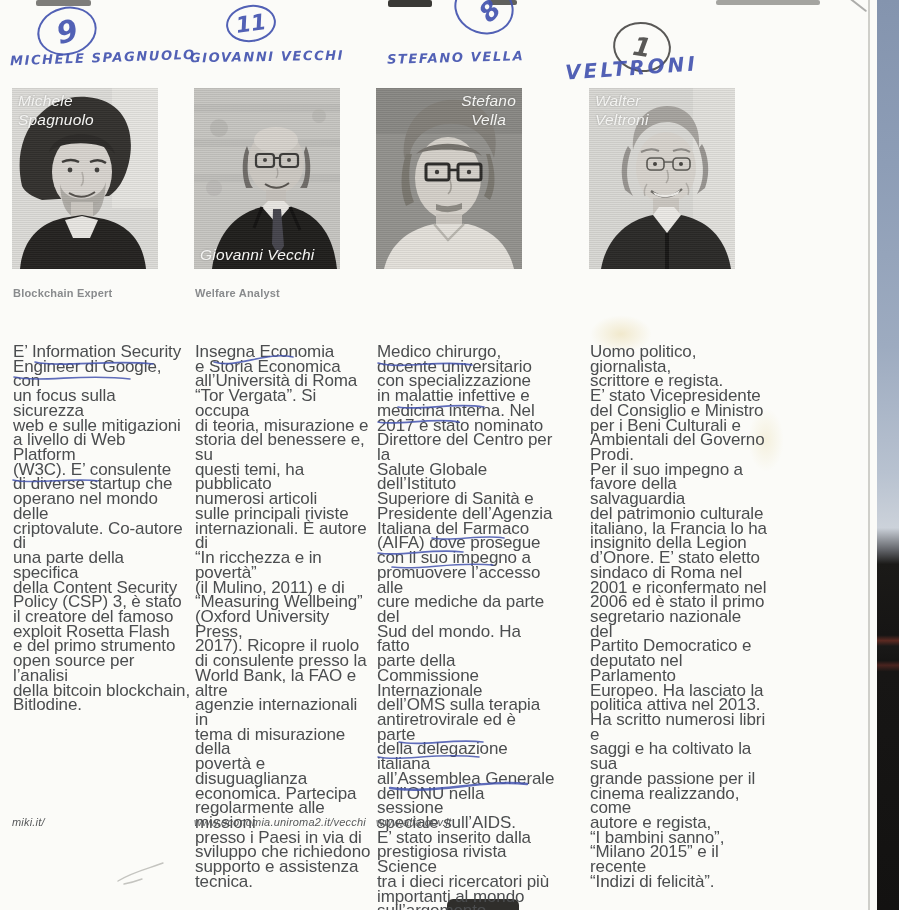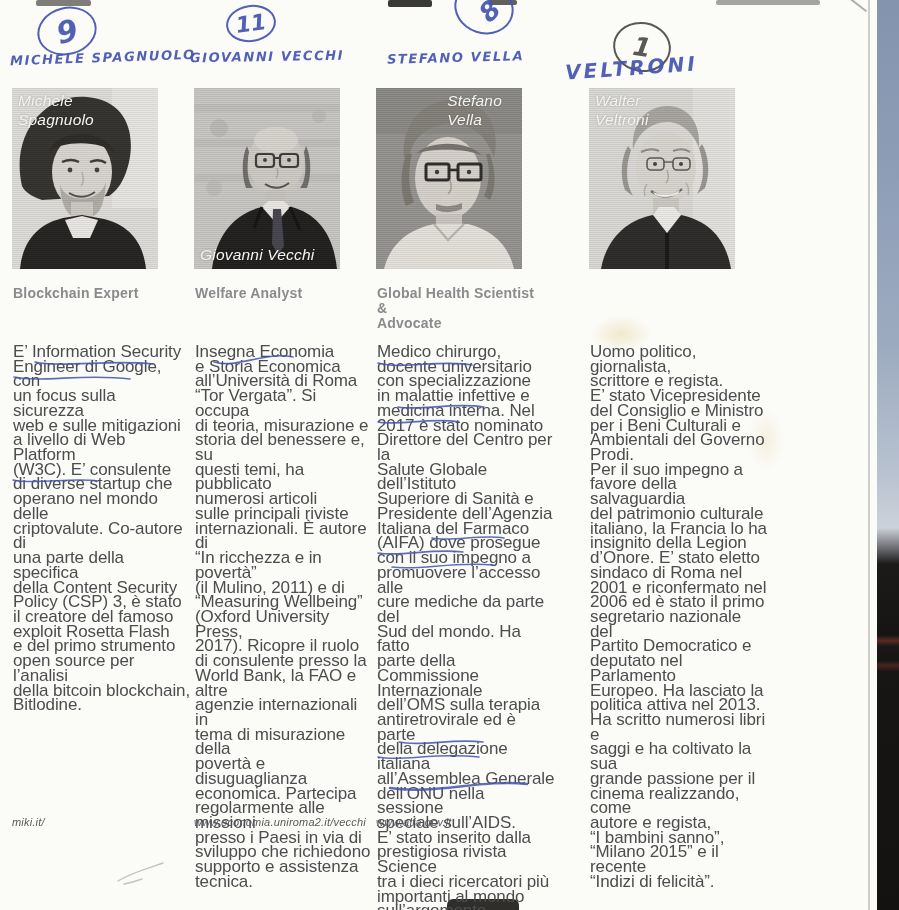--- a/index.html
+++ b/index.html
@@ -14,24 +14,24 @@
   .col1{left:12px;} .col2{left:194px;} .col3{left:376px;} .col4{left:557px;margin-left:32px;}
 
   .photo{position:relative;width:146px;height:181px;overflow:hidden;background:#d8d8d5;}
   .photo svg{position:absolute;inset:0;}
   .scanlines{position:absolute;inset:0;pointer-events:none;
     background:repeating-linear-gradient(0deg, rgba(20,20,20,.07) 0 1px, rgba(255,255,255,.04) 1px 2px);}
   .photo-name{position:absolute;font-style:italic;font-size:15.5px;line-height:19px;
     color:#f4f4f2;white-space:pre-line;letter-spacing:.2px;text-shadow:0 0 2px rgba(0,0,0,.25);}
   .pn-tl{top:3px;left:6px;}
   .pn-bl{bottom:5px;left:6px;}
-  .pn-tr{top:3px;right:20px;text-align:left;}
+  .pn-tr{top:3px;right:6px;text-align:center;}
 
   .role{position:absolute;top:198px;left:1px;width:170px;
-    font-size:14px;font-weight:bold;color:#898b8d;line-height:15px;white-space:pre-line;letter-spacing:.2px;}
+    font-size:11px;font-weight:bold;color:#898b8d;line-height:15px;white-space:pre-line;letter-spacing:.2px;}
   .bio{position:absolute;top:257px;left:1px;width:178px;
     font-size:17px;line-height:14.72px;color:#4b4d4f;white-space:pre-line;letter-spacing:-0.1px;}
 
   .footer-link{position:absolute;top:816px;font-size:11px;font-style:italic;color:#57595b;letter-spacing:.2px;}
   .fl1{left:12px;font-style:italic;} .fl2{left:194px;} .fl3{left:376px;}
 
   
   .ink{position:absolute;color:#4454b0;font-family:"DejaVu Sans",sans-serif;}
   .hand-name{font-size:13px;font-style:italic;letter-spacing:1.6px;white-space:nowrap;font-weight:bold;opacity:.92;}
   .circ{border:2px solid #4454b0;border-radius:50%;display:flex;align-items:center;justify-content:center;
@@ -185,22 +185,20 @@
       <path d="M60 116 Q73 121 86 115 L86 121 Q73 127 60 122 Z" fill="#8e8b84"></path>
       <path d="M64 128 Q73 133 82 128" stroke="#77746d" stroke-width="2" fill="none"></path>
       <rect x="60" y="126" width="26" height="18" fill="#c9c5be"></rect>
       <path d="M8 181 C15 152 38 140 58 136 L92 136 C116 142 132 156 138 181 Z" fill="#e4e1db"></path>
       <path d="M58 136 L72 152 L88 136" stroke="#b9b6af" stroke-width="2.4" fill="none"></path>
     </svg>
     <div class="scanlines"></div>
     <div class="photo-name pn-tr">Stefano
 Vella</div>
   </div>
-  <div class="role">Global Health Scientist &amp;
-Advocate</div>
   <div class="bio">Medico chirurgo,
 docente universitario
 con specializzazione
 in malattie infettive e
 medicina interna. Nel
 2017 è stato nominato
 Direttore del Centro per la
 Salute Globale dell’Istituto
 Superiore di Sanità e
 Presidente dell’Agenzia

